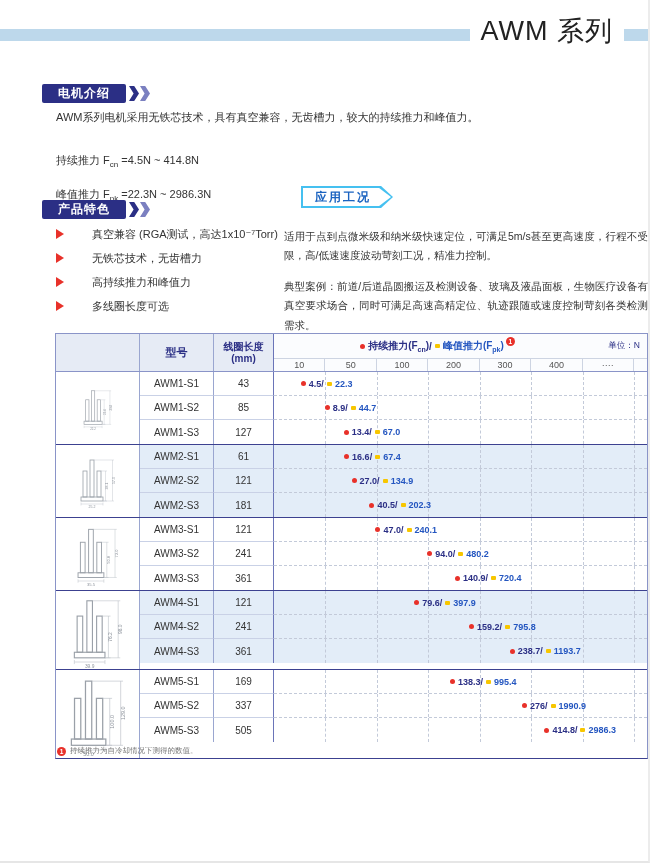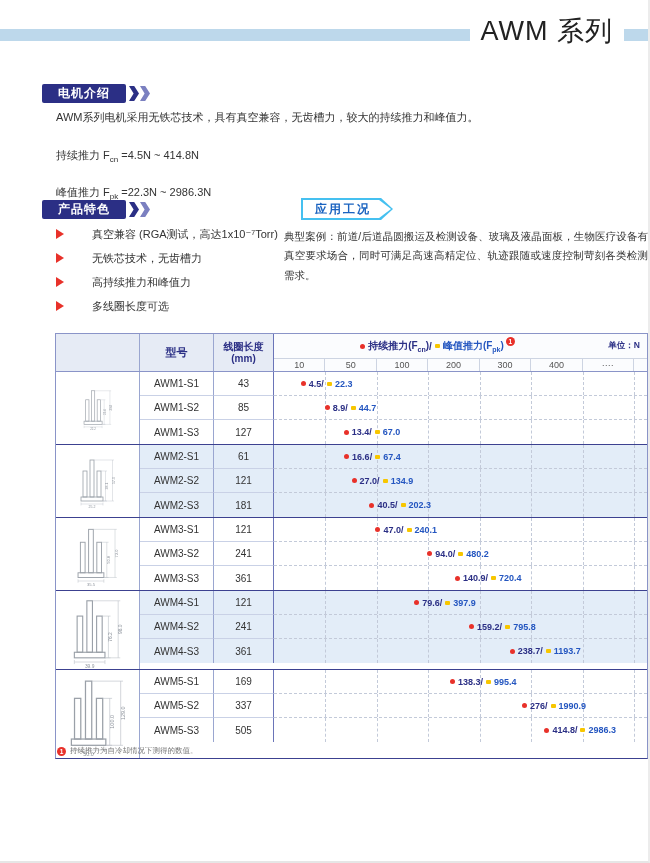--- a/index.html
+++ b/index.html
@@ -36,21 +36,21 @@
                      clip-path: polygon(0 0, 86.5% 0, 100% 50%, 86.5% 100%, 0 100%);
                      background: #fff; display: flex; align-items: center; justify-content: center;
                      padding-right: 8px; }
   .badge-app-inner span { color: var(--app-text, #1b63c0); font-weight: bold;
                           font-size: 12px; letter-spacing: 2px; }
 
   
   #intro-body { position: absolute; left: 56px; top: 109px; width: 572px;
                 font-size: 11px; color: #333; line-height: 1.55; }
   #force-lines { position: absolute; left: 56px; top: 139px; font-size: 11px; color: #333; }
-  .force-line { line-height: 33px; }
+  .force-line { line-height: 16px; margin-top: 13px; }
   .force-line sub { font-size: 8px; }
 
   
   #features-list { position: absolute; left: 56px; top: 227px; }
   .feat { display: flex; align-items: center; height: 14px; margin-bottom: 10px; }
   .tri { width: 0; height: 0; border-left: 8px solid var(--bullet-red, #e8312a);
          border-top: 5px solid transparent; border-bottom: 5px solid transparent;
          margin-right: 9px; flex: none; }
   .feat-t { font-size: 11px; color: #333; margin-left: 19px; }
 
@@ -71,21 +71,21 @@
             display: flex; flex-direction: column; align-items: center; justify-content: center;
             font-size: 10px; font-weight: bold; color: var(--badge-navy, #2b2f85); line-height: 12px; }
   .h-chart { flex: 1; display: flex; flex-direction: column; background: #fbfcfe; }
   .h-force { height: 25px; position: relative; display: flex; align-items: center;
              justify-content: center; padding-right: 46px;
              border-bottom: 1px solid #cdd4e2; font-size: 10px; font-weight: bold; }
   .h-force .fh1, .h-force .fhsep { color: var(--fcn-text, #2b2f85); }
   .h-force .fh2 { color: var(--fpk-text, #2456c0); }
   .h-force sub { font-size: 7px; }
   .unit { position: absolute; right: 7px; top: 50%; transform: translateY(-50%);
-          font-size: 8.5px; color: var(--badge-navy, #2b2f85); font-weight: bold; }
+          font-size: 8.5px; color: var(--badge-navy, #2b2f85); font-weight: normal; }
   .h-ticks { height: 12px; display: flex; }
   .tick { width: 13.793%; display: flex; align-items: center; justify-content: center;
           font-size: 9px; color: #555; border-right: 1px solid #cdd4e2; }
   .tick-fill { flex: 1; }
 
   .group { display: flex; border-bottom: 1.5px solid #3c4190; }
   .group:last-child { border-bottom: none; }
   .g-draw { width: 84px; border-right: 1px solid #9aa6d0; display: flex;
             align-items: center; justify-content: center; overflow: visible; background: #fff; }
   .g-rows { flex: 1; display: flex; flex-direction: column; }
@@ -159,29 +159,30 @@
       <div class="feat">
         <span class="tri"></span>
         <span class="feat-t">高持续推力和峰值力</span>
       </div>
       <div class="feat">
         <span class="tri"></span>
         <span class="feat-t">多线圈长度可选</span>
       </div>
     </div>
 
-  <div class="badge-row" style="left:284px; top:198px;padding-left:17px;">
+  <div class="badge-row" style="left:284px; top:186px;padding-left:17px;">
     <span class="badge-app-outer">
       <span class="badge-app-inner">
         <span>应用工况</span>
       </span>
     </span>
   </div>
 
   <div id="apps-text">
+    <p>适用于点到点微米级和纳米级快速定位，可满足5m/s甚至更高速度，行程不受限，高/低速速度波动苛刻工况，精准力控制。</p>
     <p>典型案例：前道/后道晶圆搬运及检测设备、玻璃及液晶面板，生物医疗设备有真空要求场合，同时可满足高速高精定位、轨迹跟随或速度控制苛刻各类检测需求。</p>
   </div>
 
   <div id="dtable">
     <div class="thead">
       <div class="h-draw"></div>
       <div class="h-model">型号</div>
       <div class="h-coil">
         <span>线圈长度</span>
         <span>(mm)</span>

